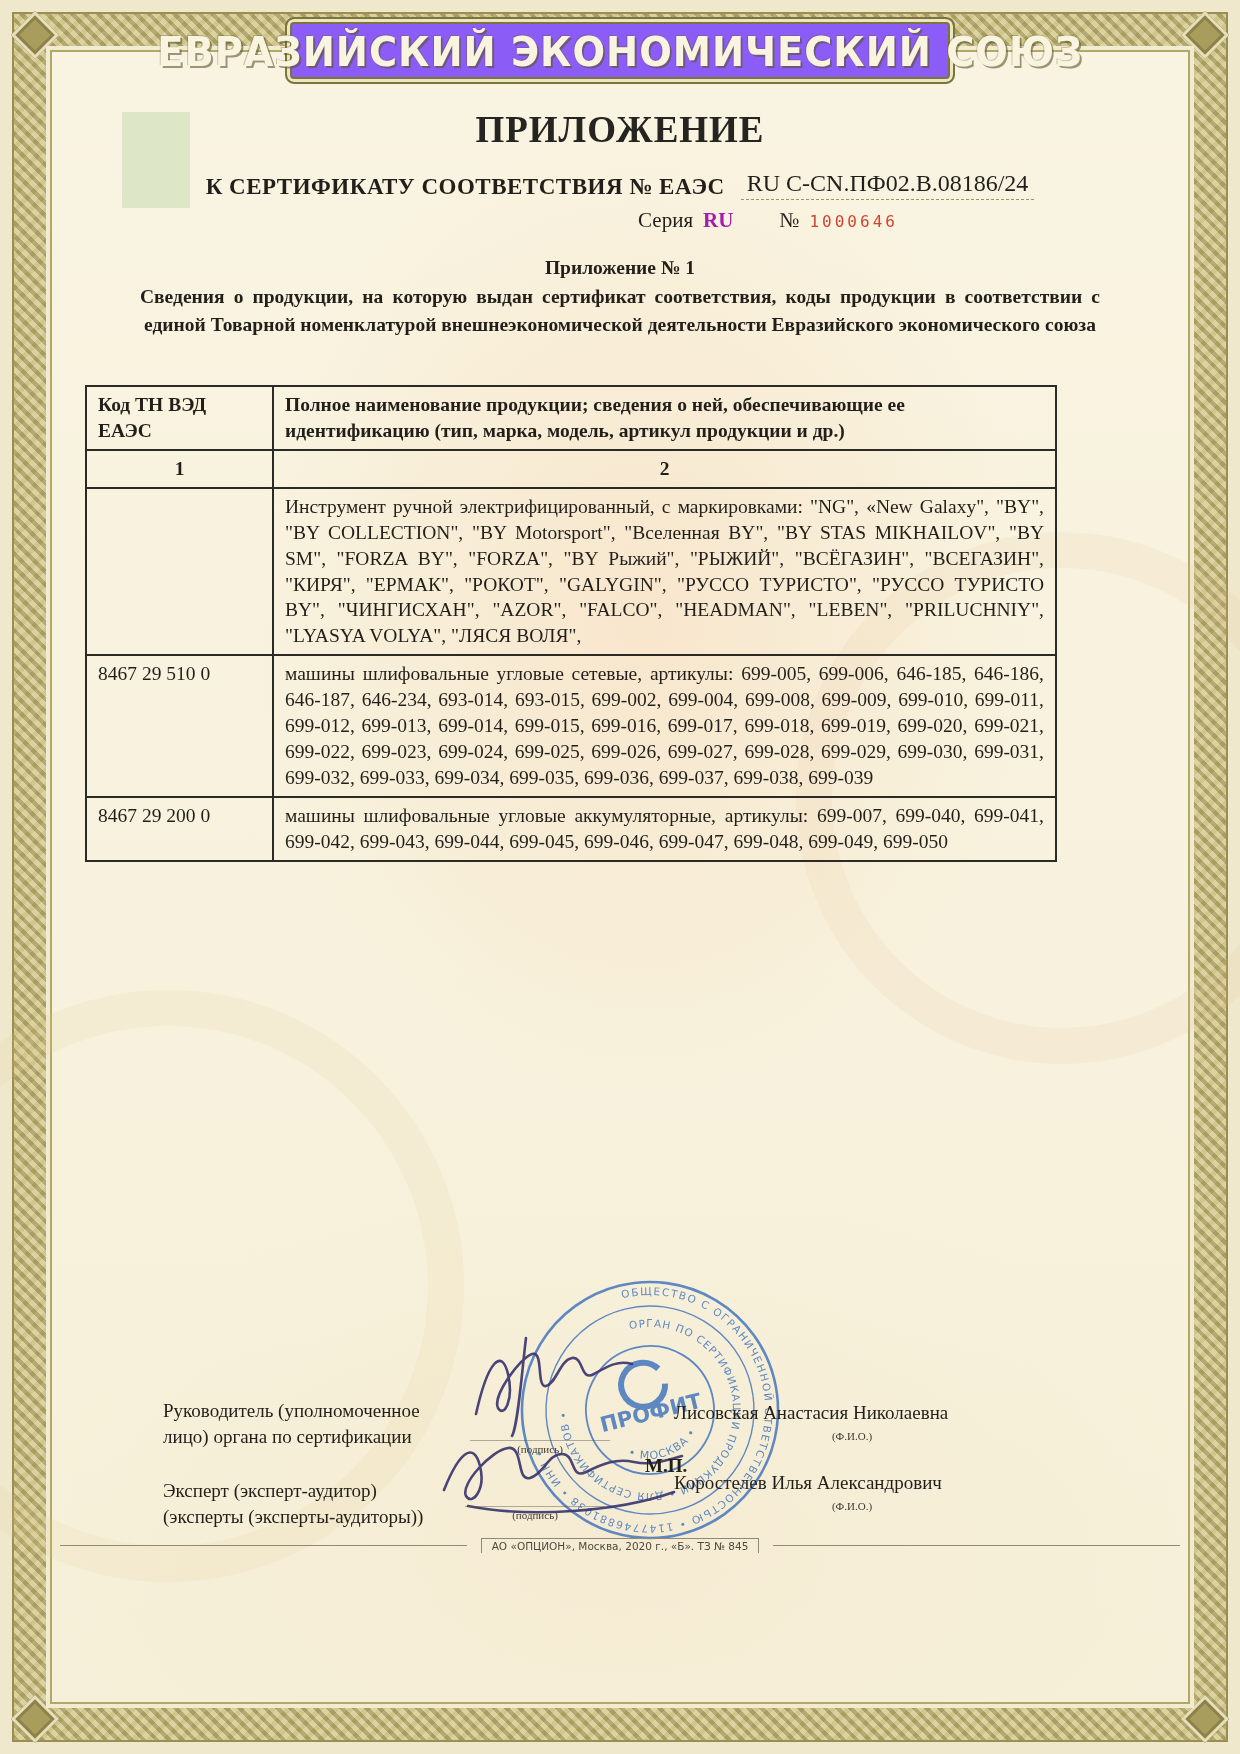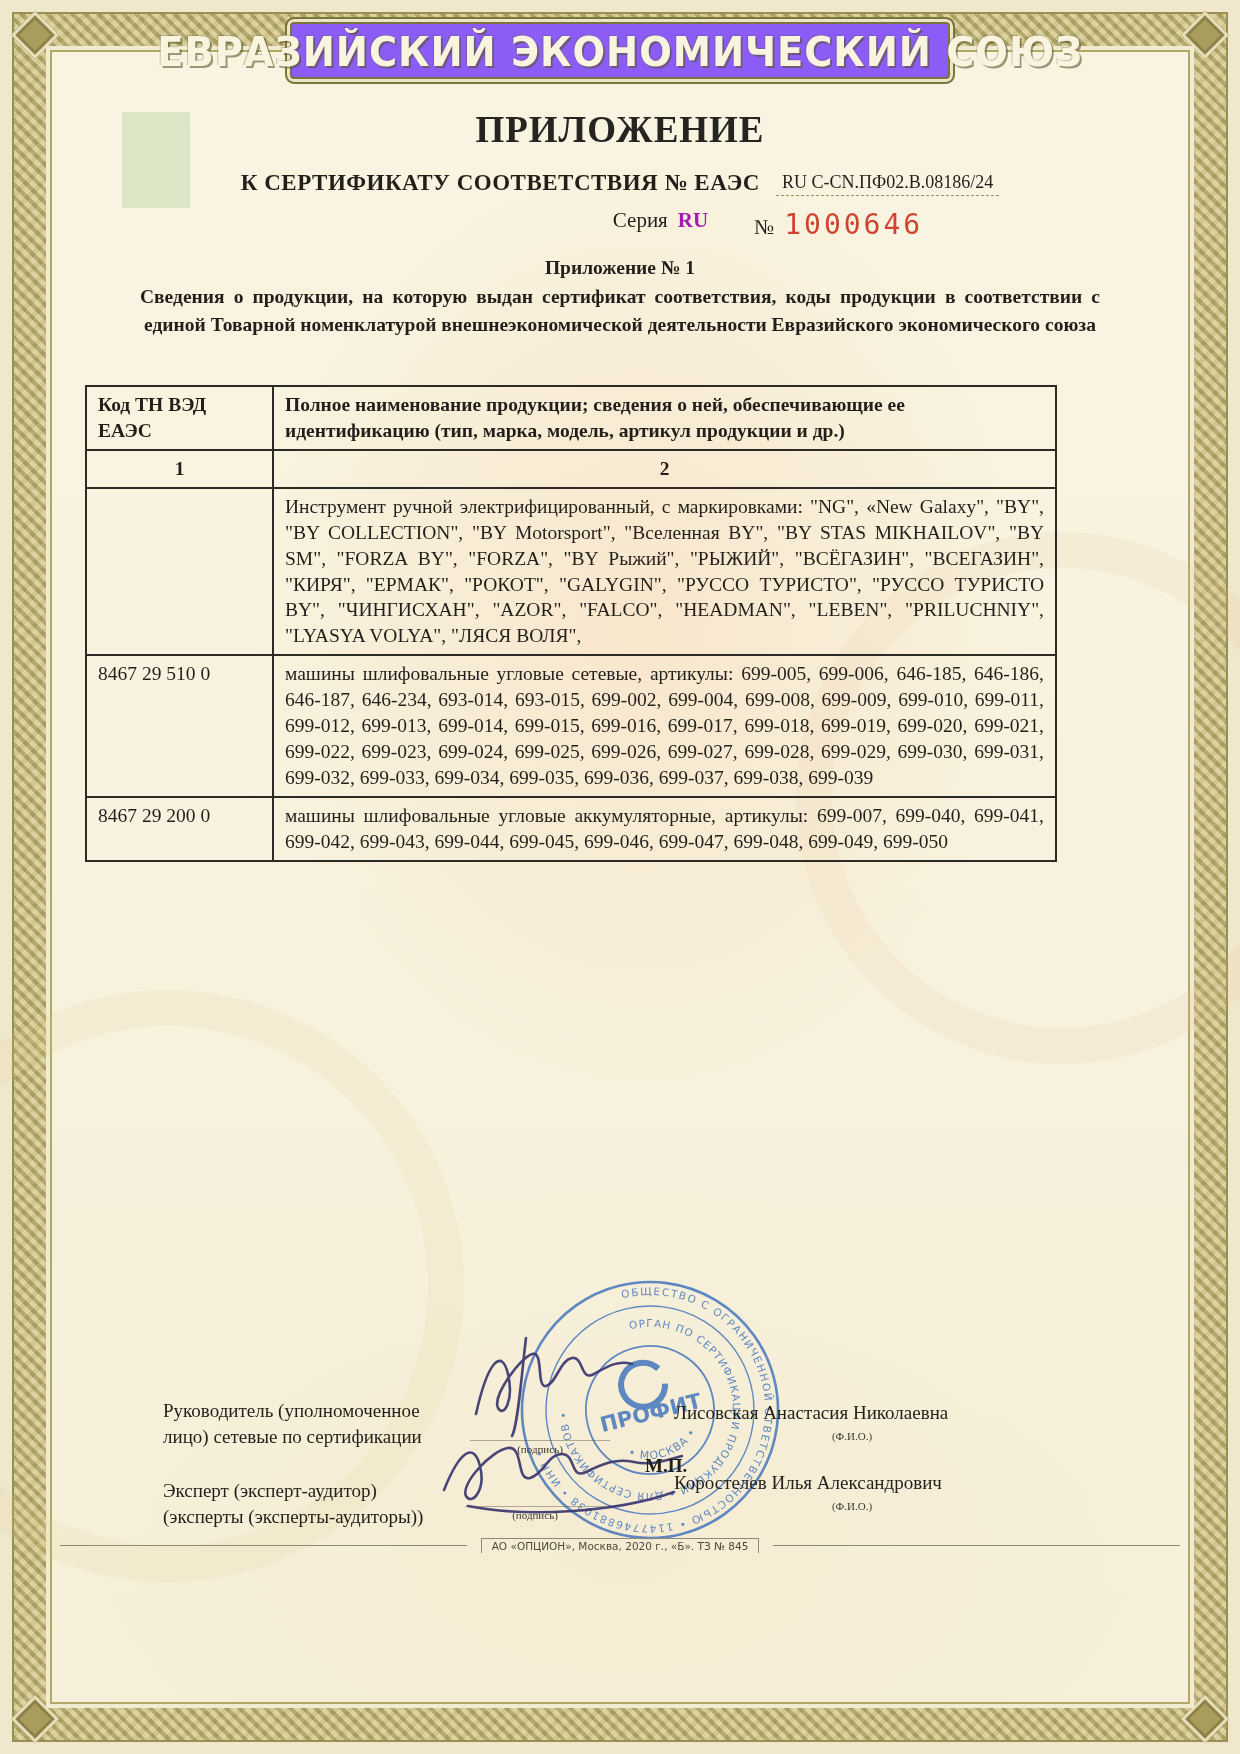--- a/index.html
+++ b/index.html
@@ -41,25 +41,25 @@
   }
   .banner-text{
     font-family:"DejaVu Sans", sans-serif; font-weight:bold; font-size:40px;
     color:#f8f4df; letter-spacing:1px; transform:scale(.96,1.04); white-space:nowrap;
     text-shadow:2px 2px 0 rgba(90,85,40,.6), -1px -1px 0 rgba(90,85,40,.3);
   }
   
   .doc-title{position:absolute;left:0;right:0;top:108px;text-align:center;font-weight:bold;font-size:37px;letter-spacing:1px;color:#262420;}
   .cert-line{position:absolute;left:0;right:0;top:170px;display:flex;justify-content:center;align-items:flex-end;gap:16px;}
   .cert-line .lbl{font-weight:bold;font-size:23px;letter-spacing:.5px;}
-  .cert-line .num{font-size:18px;padding:0 6px 2px 6px;border-bottom:1px dashed #9b9464;}
+  .cert-line .num{font-size:24px;padding:0 6px 2px 6px;border-bottom:1px dashed #9b9464;}
   .series-line{position:absolute;left:0;right:0;top:208px;display:flex;justify-content:center;gap:46px;transform:translateX(148px);}
   .series-line .grp{display:flex;gap:10px;font-size:21px;align-items:baseline;}
   .red{color:#a21caf;}
-  .serial{font-family:"DejaVu Sans Mono", monospace;font-size:28px;letter-spacing:3px;color:#cf4430;}
+  .serial{font-family:"DejaVu Sans Mono", monospace;font-size:16px;letter-spacing:3px;color:#cf4430;}
   .annex-title{position:absolute;left:0;right:0;top:257px;text-align:center;font-weight:bold;font-size:19.5px;}
   .annex-desc{position:absolute;left:140px;right:140px;top:283px;font-weight:bold;font-size:19.5px;line-height:1.42;text-align:justify;text-align-last:center;}
   
   table.main{position:absolute;left:85px;top:385px;width:972px;border-collapse:collapse;table-layout:fixed;}
   table.main td,table.main th{border:2px solid #2b2a24;padding:5px 11px;font-size:19.5px;vertical-align:top;line-height:1.33;}
   table.main th{font-weight:bold;text-align:left;}
   th.c2h{text-align:justify;}
   td.numrow{font-weight:bold;text-align:center;padding:1px;line-height:1.1;}
   td.code{vertical-align:middle;font-size:19.5px;}
   td.desc{text-align:justify;}
@@ -178,21 +178,21 @@
   </svg>
   <svg class="sig-svg" style="left:438px;top:1432px;" width="260" height="92" viewBox="0 0 260 92">
     <g fill="none" stroke="#3c3770" stroke-width="2.6" stroke-linecap="round" opacity=".92">
       <path d="M6,58 C22,18 36,10 42,34 C48,58 34,74 28,64 C22,52 54,18 70,16 C86,14 78,50 92,46 C106,42 110,22 124,22 C138,22 132,48 148,40 C164,32 178,26 196,30 C214,34 228,28 244,24"></path>
       <path d="M30,74 C90,86 180,80 236,60"></path>
     </g>
   </svg>
 
   <div class="sig-label" style="top:1398px;">
     <div>Руководитель (уполномоченное</div>
-    <div>лицо) сетевые по сертификации</div>
+    <div>лицо) органа по сертификации</div>
   </div>
   <div class="caption" style="left:470px;top:1440px;width:140px;">(подпись)</div>
 
   <div class="mp">М.П.</div>
 
   <div class="fio-name" style="left:674px;top:1402px;">Лисовская Анастасия Николаевна</div>
   <div class="fio-cap" style="left:752px;top:1430px;">(Ф.И.О.)</div>
 
   <div class="sig-label" style="top:1462px;margin-top:16px;">
     <div>Эксперт (эксперт-аудитор)</div>

